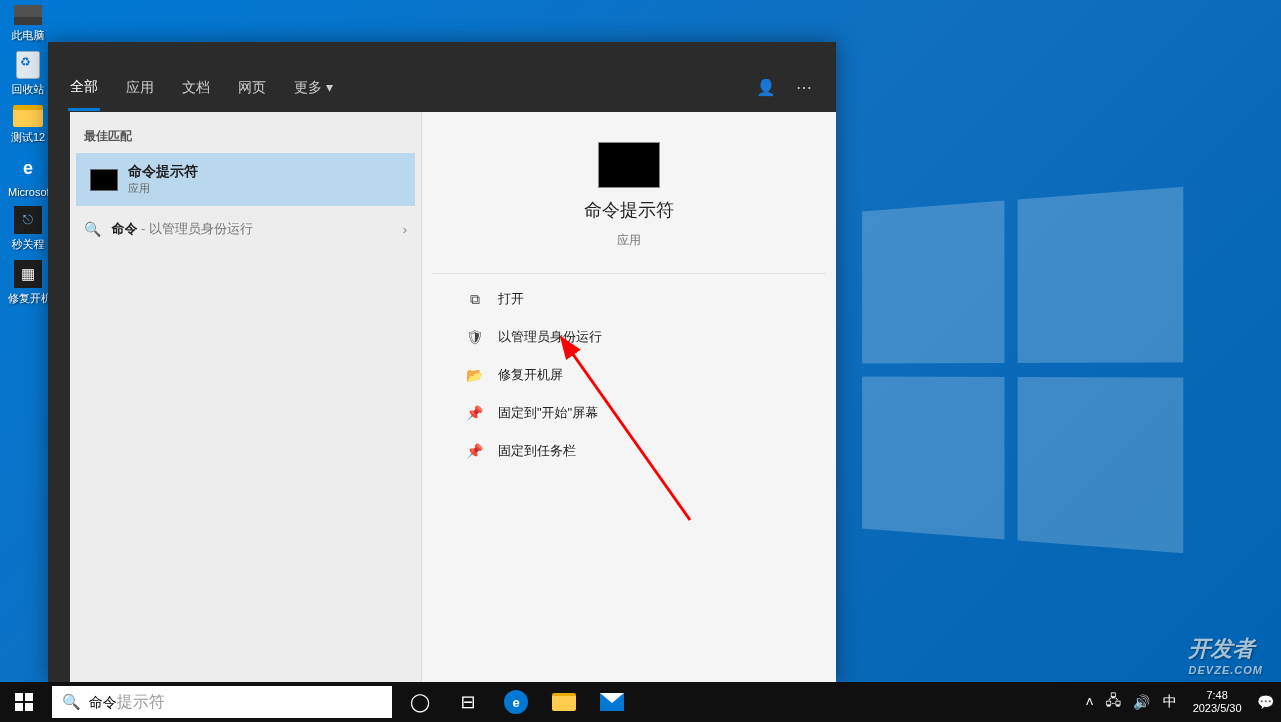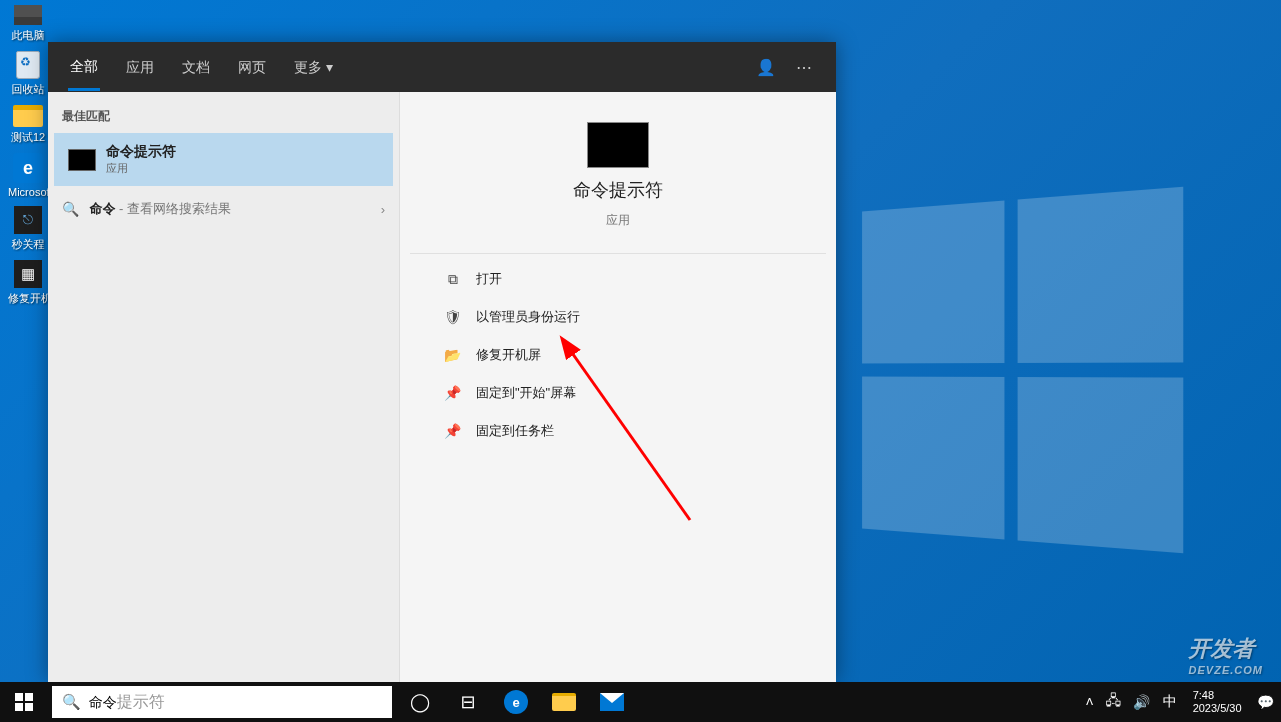--- a/index.html
+++ b/index.html
@@ -18,28 +18,28 @@
 .glyph.pc { background: #3a3a3a; border-top: 12px solid #505050; height: 20px; width: 28px; }
 .glyph.recycle { background: #dfe9f2; border: 1px solid #9ab; width: 24px; height: 28px; border-radius: 2px 2px 3px 3px; position: relative; }
 .glyph.recycle::after { content: "♻"; color: #0a6cc2; position: absolute; left: 3px; top: 3px; font-size: 12px; }
 .glyph.folder { background: #ffcc4d; width: 30px; height: 22px; border-radius: 2px; border-top: 5px solid #e6ac00; }
 .glyph.edge { background: #0078d4; width: 30px; height: 30px; border-radius: 4px; color: #fff; font-weight: bold; font-size: 18px; display:flex;align-items:center;justify-content:center; }
 .glyph.tool { background: #1e1e1e; width: 28px; height: 28px; color:#6ad; font-size: 13px; display:flex;align-items:center;justify-content:center; }
 .glyph.tool2 { background: #1e1e1e; width: 28px; height: 28px; color:#fff; font-size: 15px; display:flex;align-items:center;justify-content:center; }
 
 
 .search-panel { position: absolute; left: 48px; top: 42px; width: 788px; height: 640px; background: #2b2b2b; display: flex; flex-direction: column; box-shadow: 0 0 20px rgba(0,0,0,0.4); }
-.search-header { height: 50px; display: flex; align-items: center; padding: 0 8px; background: #2b2b2b; }
+.search-header { height: 50px; display: flex; align-items: center; padding: 0 8px; background: #2b2b2b; margin-top: 20px; }
 .tabs { display: flex; gap: 24px; padding-left: 12px; align-items: center; }
 .tab { color: #ccc; font-size: 14px; padding: 14px 2px 12px; cursor: pointer; }
 .tab.active { color: #fff; border-bottom: 3px solid #0078d4; }
 .header-right { margin-left: auto; display: flex; gap: 20px; padding-right: 16px; align-items: center; }
 .header-icon { color: #ccc; font-size: 16px; cursor: pointer; }
 
-.search-body { flex: 1; display: flex; background: #fdba74; }
+.search-body { flex: 1; display: flex; background: #fdba74; margin-left: 22px; }
 .left-col { width: 352px; background: #ededed; border-right: 1px solid #ddd; padding-top: 10px; }
 .right-col { flex: 1; background: #f5f5f5; display: flex; flex-direction: column; padding-top: 30px; }
 
 .sec-label { font-size: 12px; color: #555; padding: 6px 14px; font-weight: 600; }
 .best-match { display: flex; align-items: center; gap: 10px; padding: 10px 14px; background: #b9d8ee; margin: 2px 6px; cursor: pointer; }
 .best-match .thumb { width: 28px; height: 22px; background: #000; border: 1px solid #666; }
 .best-match .text1 { font-size: 14px; color: #222; font-weight: 600; }
 .best-match .text2 { font-size: 11px; color: #666; }
 .web-row { display: flex; align-items: center; padding: 12px 14px; cursor: pointer; color: #333; font-size: 13px; gap: 10px; }
 .web-row .mag { color: #666; font-size: 14px; }
@@ -68,21 +68,21 @@
 .search-bar .typed { color: #000; font-size: 14px; }
 .search-bar .hint { color: #999; font-size: 16px; }
 .tb-icons { display: flex; }
 .tb-icon { width: 48px; height: 40px; display: flex; align-items: center; justify-content: center; color: #fff; font-size: 18px; cursor: pointer; }
 .tb-mail { background: #0078d4; width: 24px; height: 18px; position: relative; }
 .tb-mail::after { content: ""; position: absolute; left: 0; top: 0; border-left: 12px solid transparent; border-right: 12px solid transparent; border-top: 10px solid #fff; }
 .tb-edge { background: #0078d4; width: 24px; height: 24px; border-radius: 50%; color: #fff; font-size: 13px; display:flex;align-items:center;justify-content:center;font-weight:bold; }
 .tb-folder { background: #ffcc4d; width: 24px; height: 18px; border-radius: 2px; border-top: 3px solid #e6ac00; }
 .systray { margin-left: auto; display: flex; align-items: center; padding-right: 6px; gap: 12px; color: #fff; font-size: 12px; }
 .systray .si { cursor: pointer; font-size: 14px; }
-.clock { text-align: left; line-height: 1.2; font-size: 11px; padding: 0 4px; }
+.clock { text-align: center; line-height: 1.2; font-size: 11px; padding: 0 4px; }
 .watermark { position: absolute; right: 18px; bottom: 46px; color: rgba(255,255,255,0.65); font-size: 22px; font-style: italic; font-weight: bold; text-shadow: 1px 1px 2px rgba(0,0,0,0.4); pointer-events: none; }
 .watermark .sub { display: block; font-size: 11px; letter-spacing: 1px; opacity: 0.9; }
 </style>
 </head>
 <body>
 
 <div class="win-logo">
     <div></div>
     <div></div>
     <div></div>
@@ -135,21 +135,21 @@
       <div class="sec-label">最佳匹配</div>
       <div class="best-match">
         <div class="thumb"></div>
         <div>
           <div class="text1">命令提示符</div>
           <div class="text2">应用</div>
         </div>
       </div>
       <div class="web-row">
         <span class="mag">🔍</span>
-        <span><span class="term">命令</span><span class="desc"> - 查看网络搜索结果</span></span>
+        <span><span class="term">命令</span><span class="desc"> - 以管理员身份运行</span></span>
         <span class="chev">›</span>
       </div>
     </div>
     <div class="right-col">
       <div class="preview">
         <div class="thumb-lg"></div>
         <div class="title">命令提示符</div>
         <div class="sub">应用</div>
       </div>
       <div class="actions">

